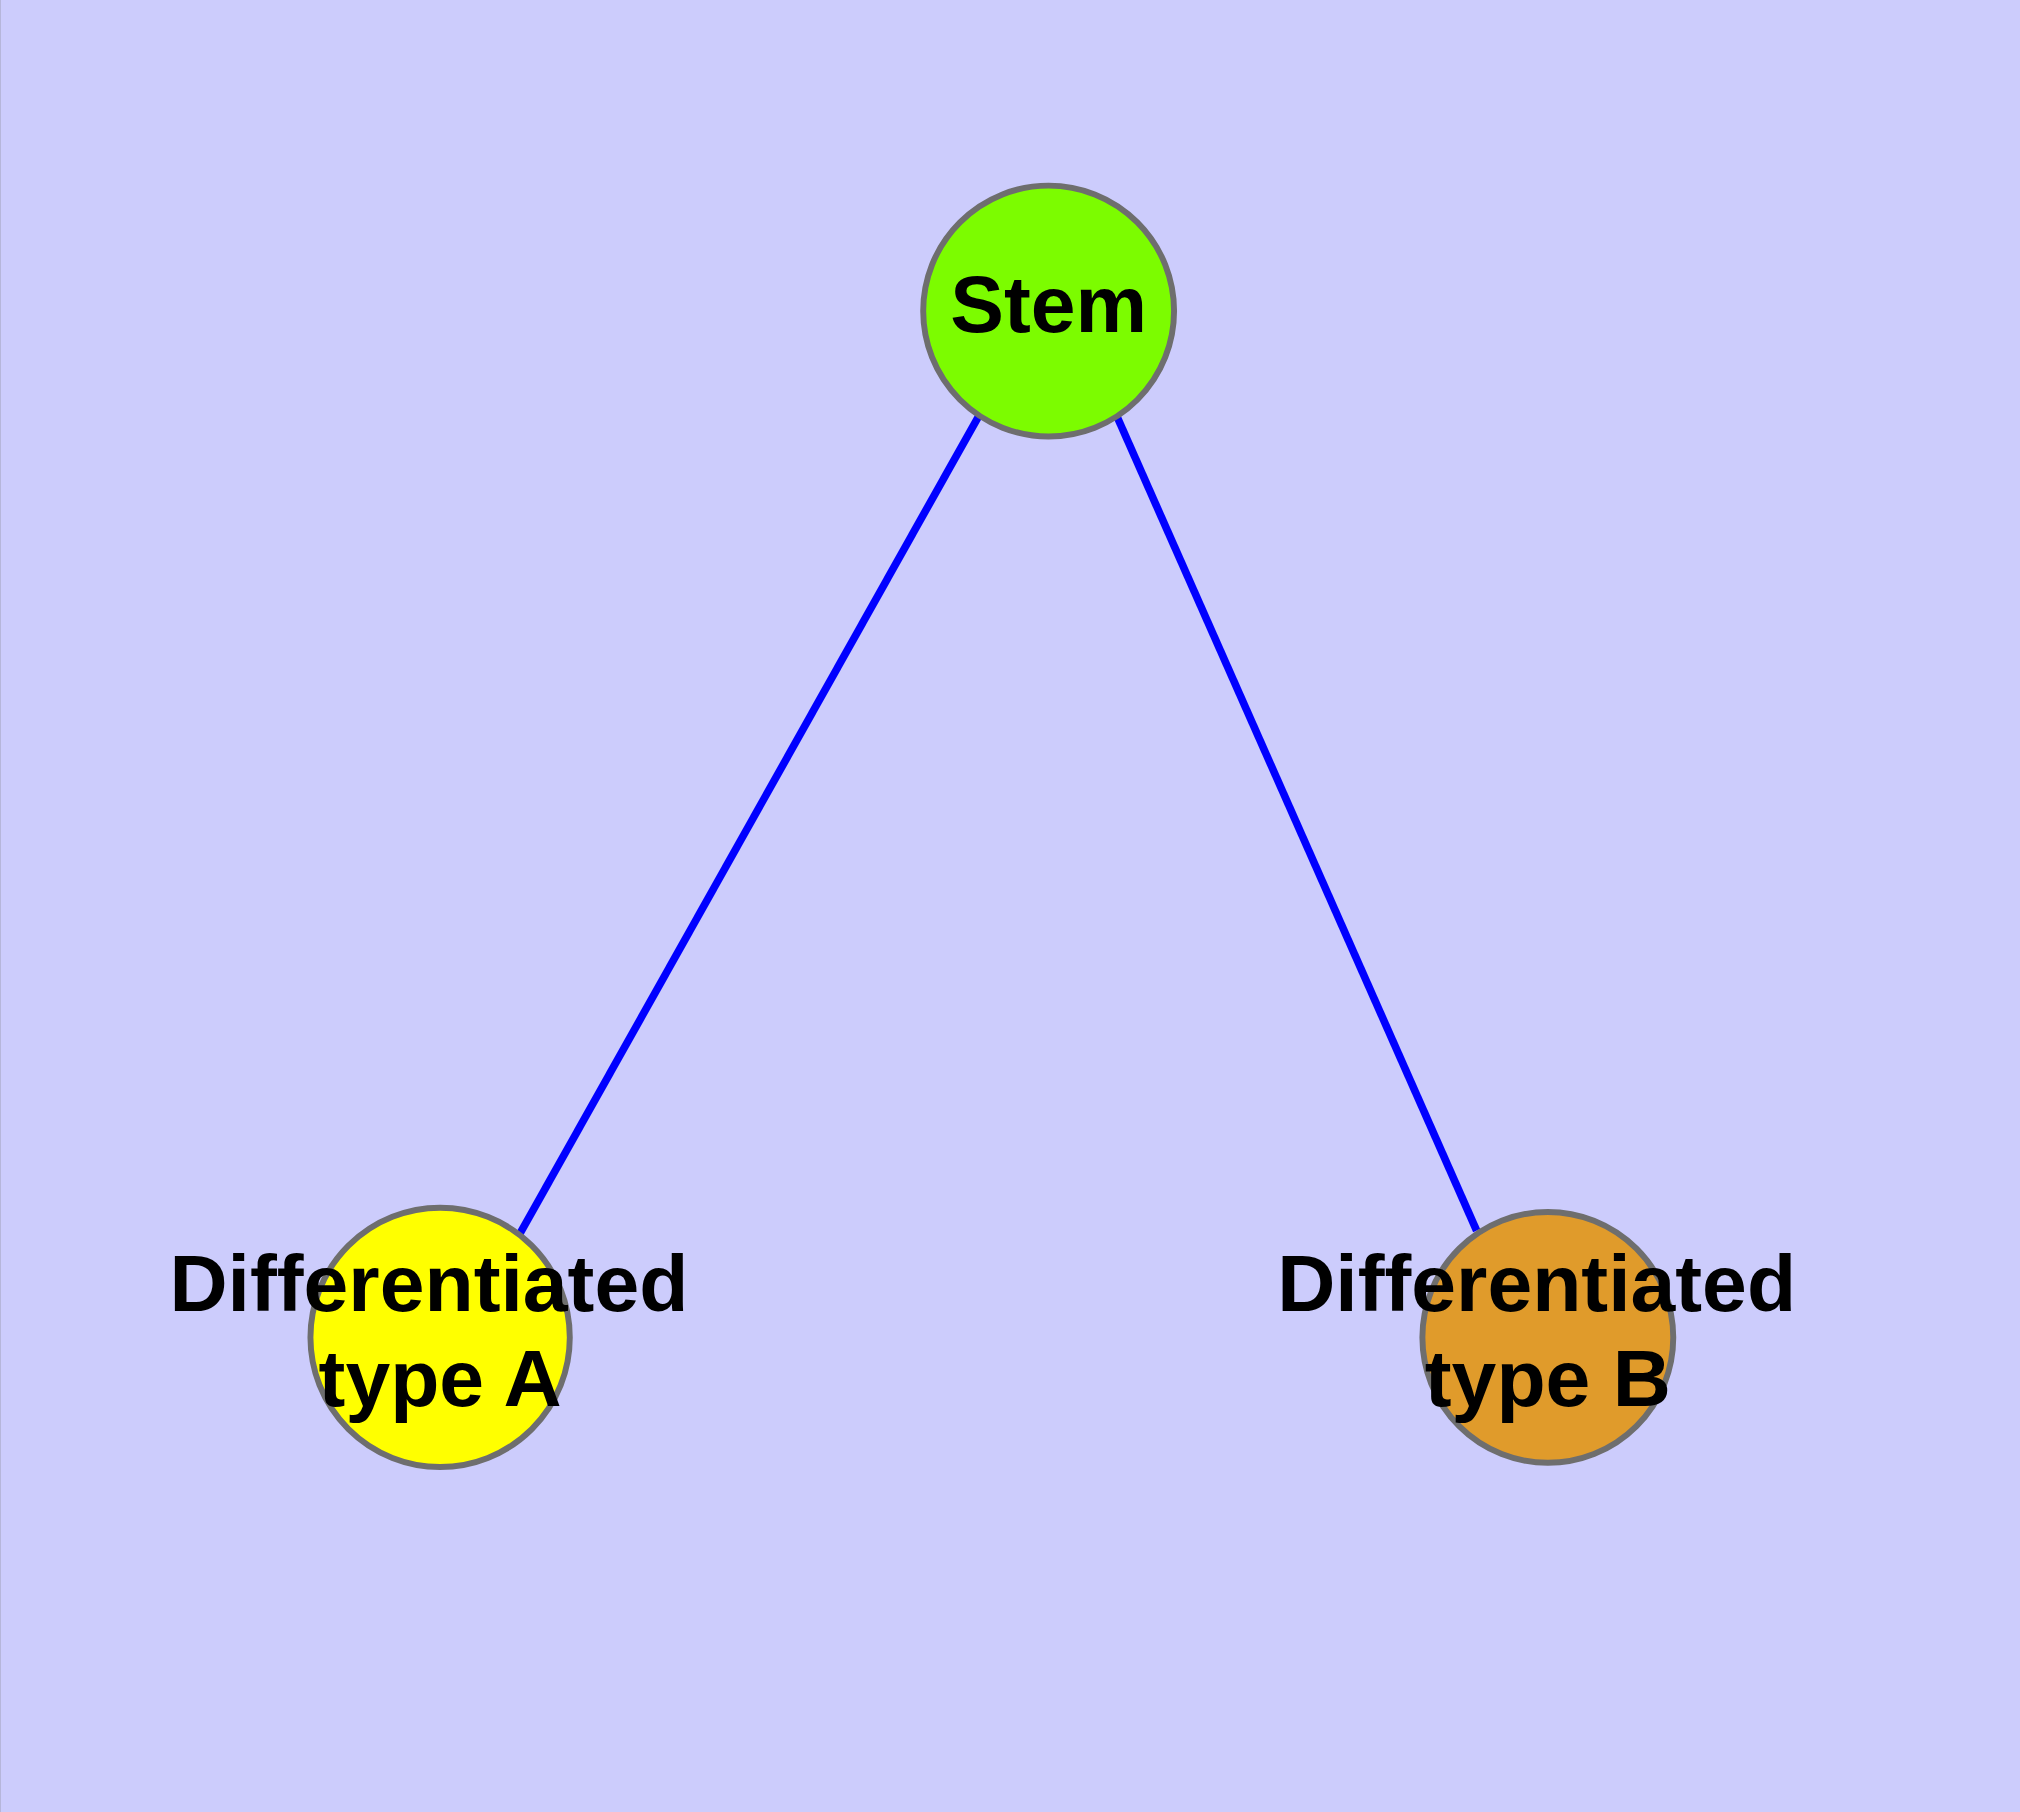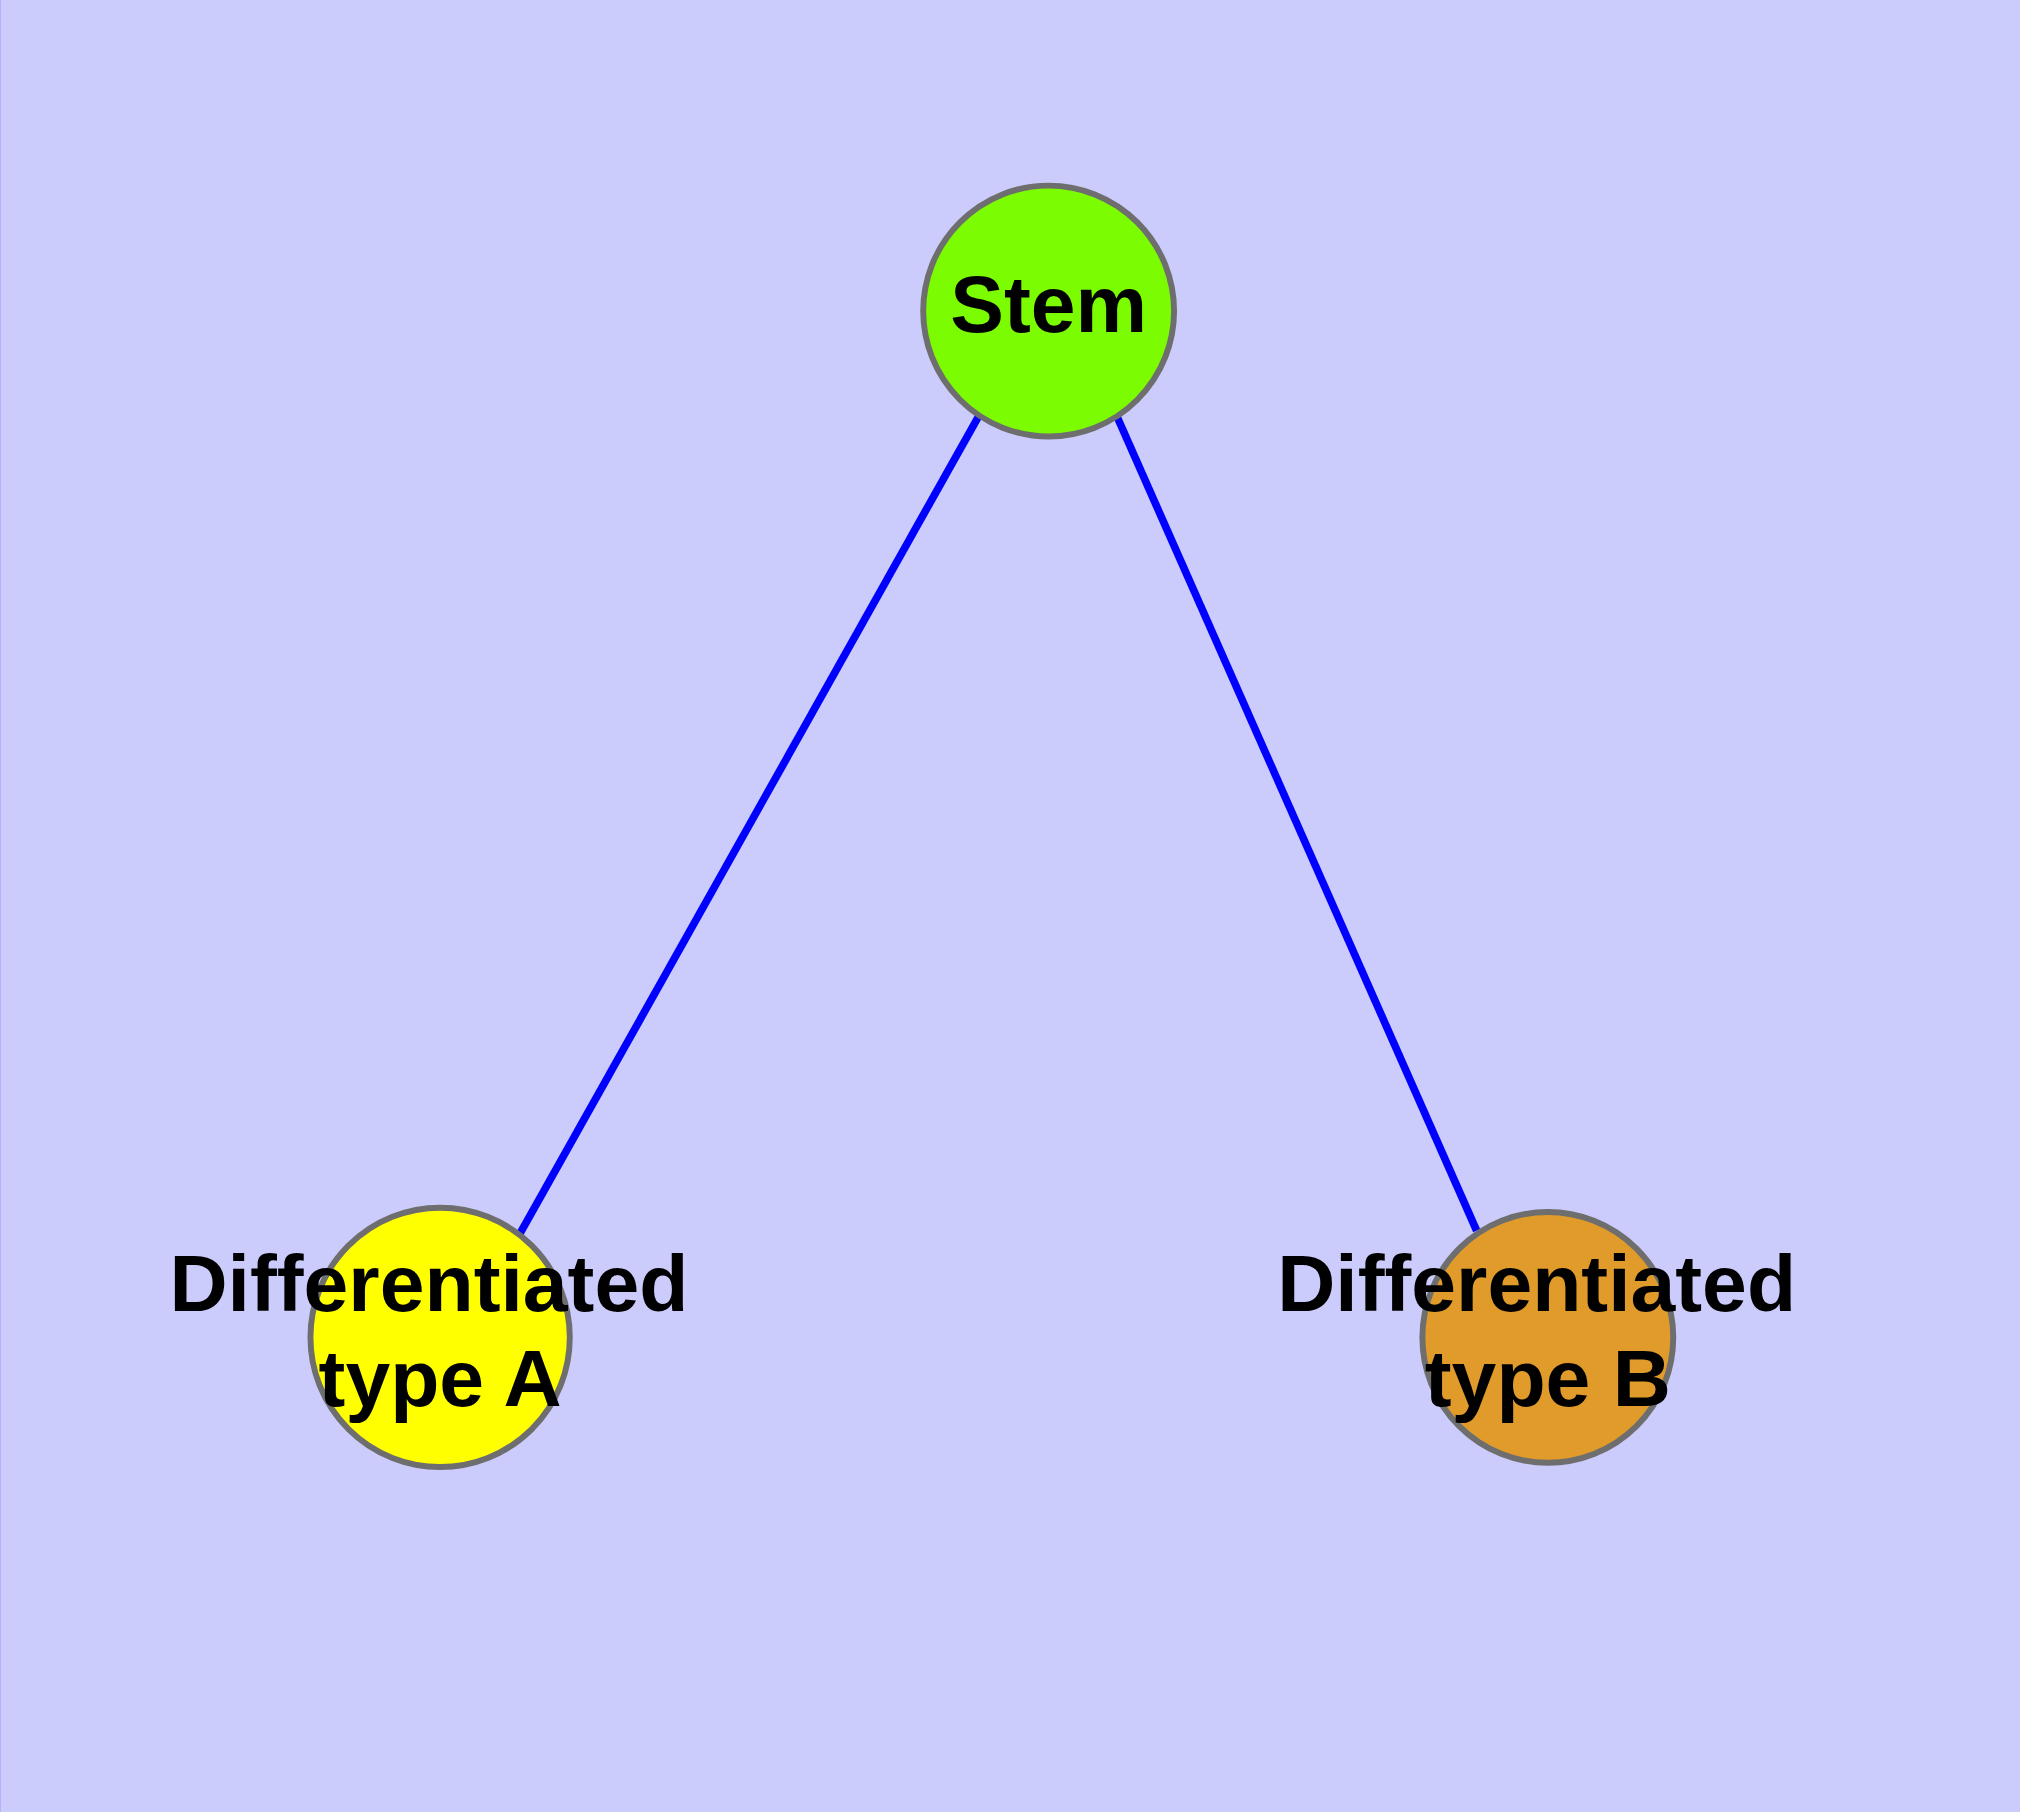--- a/index.html
+++ b/index.html
@@ -11,21 +11,21 @@
   body {
     width: 2021px;
     height: 1812px;
     overflow: hidden;
     font-family: "Liberation Sans", "DejaVu Sans", sans-serif;
   }
   #graph-canvas {
     position: relative;
     width: 2021px;
     height: 1812px;
-    background: #8b5cf6;
+    background: #737373;
   }
   #graph-svg {
     position: absolute;
     top: 0;
     left: 0;
     width: 2021px;
     height: 1812px;
     display: block;
   }
   .node-label {

